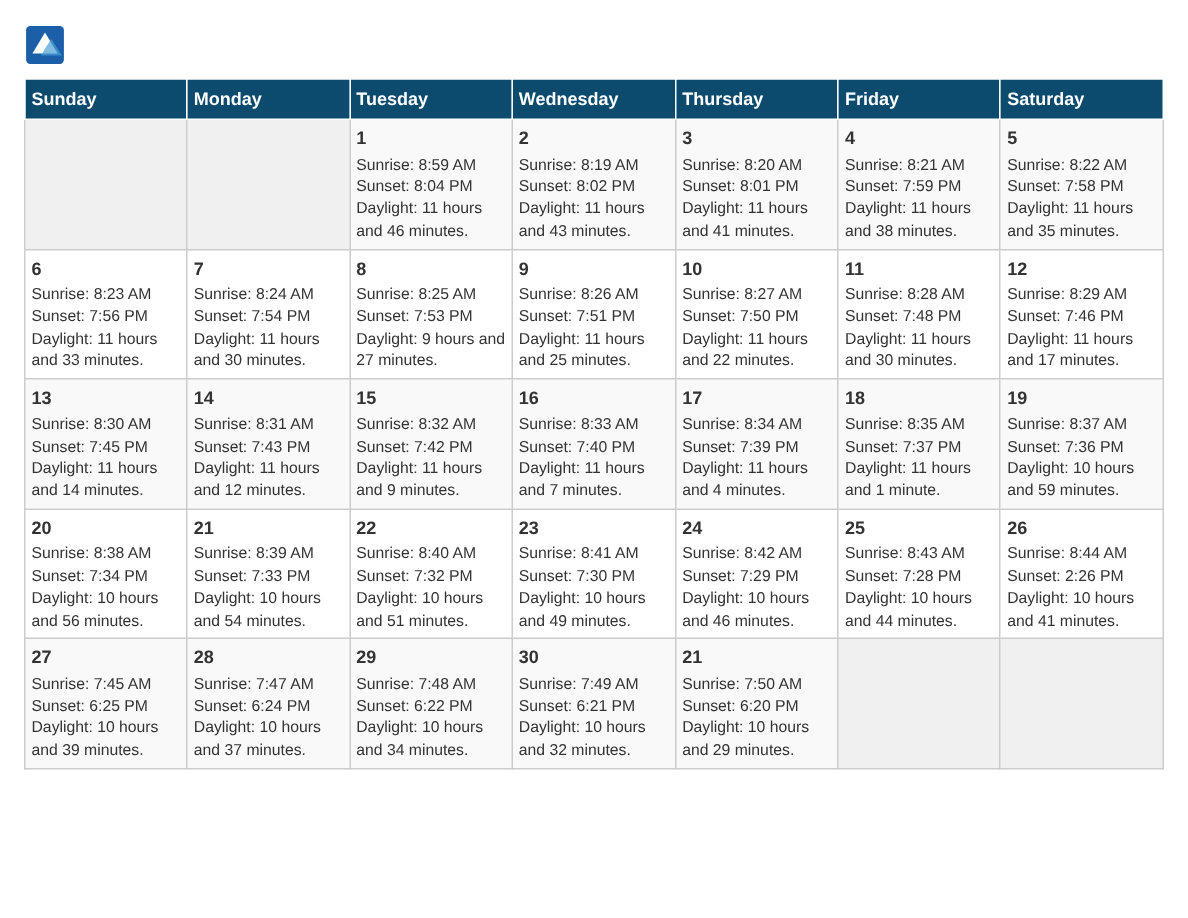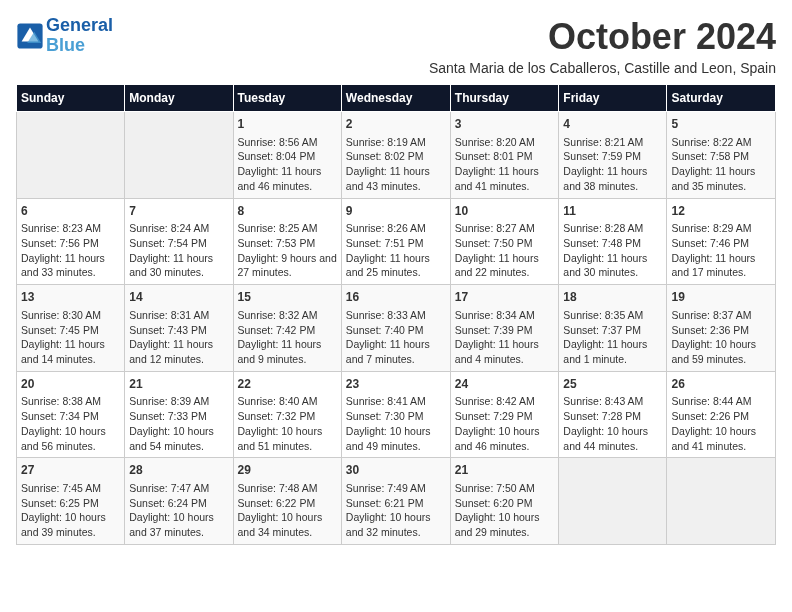--- a/index.html
+++ b/index.html
@@ -46,21 +46,21 @@
       font-size: 14px;
       color: #333;
       margin-top: 2px;
     }
     table {
       width: 100%;
       border-collapse: collapse;
       font-size: 11px;
     }
     thead tr th {
-      background: #0f172a;
+      background: #0c4a6e;
       color: #fff;
       padding: 6px 4px;
       text-align: left;
       font-size: 12px;
       font-weight: bold;
       border: 1px solid #fff;
     }
     tbody tr td {
       border: 1px solid #ccc;
       vertical-align: top;
@@ -90,28 +90,20 @@
 </head>
 <body>
 
 <div class="header">
   <div class="logo">
     <svg class="logo-icon" viewBox="0 0 40 40">
       <rect x="2" y="2" width="36" height="36" rx="4" fill="#1a5fa8"></rect>
       <polygon points="20,8 32,28 8,28" fill="#fff"></polygon>
       <polygon points="26,14 36,30 16,30" fill="#4a9fd4" opacity="0.7"></polygon>
     </svg>
-    <div class="logo-text">
-      <span>General</span><br>
-      <span style="color:#4a9fd4;">Blue</span>
-    </div>
-  </div>
-  <div class="title-block">
-    <div class="month-title">October 2024</div>
-    <div class="location-title">Santa Maria de los Caballeros, Castille and Leon, Spain</div>
   </div>
 </div>
 
 <table>
   <thead>
     <tr>
     <th>Sunday</th>
         <th>Monday</th>
         <th>Tuesday</th>
         <th>Wednesday</th>
@@ -119,21 +111,21 @@
         <th>Friday</th>
         <th>Saturday</th>
       </tr>
   </thead>
   <tbody id="calendar-body">
   <tr>
         <td class="empty-cell"></td>
         <td class="empty-cell"></td>
         <td>
           <span class="day-num">1</span>
-          <div>Sunrise: 8:56 AM</div>
+          <div>Sunrise: 8:59 AM</div>
           <div>Sunset: 8:04 PM</div>
           <div>Daylight: 11 hours and 46 minutes.</div>
         </td>
         <td>
           <span class="day-num">2</span>
           <div>Sunrise: 8:19 AM</div>
           <div>Sunset: 8:02 PM</div>
           <div>Daylight: 11 hours and 43 minutes.</div>
         </td>
         <td>
@@ -232,21 +224,21 @@
         </td>
         <td>
           <span class="day-num">18</span>
           <div>Sunrise: 8:35 AM</div>
           <div>Sunset: 7:37 PM</div>
           <div>Daylight: 11 hours and 1 minute.</div>
         </td>
         <td>
           <span class="day-num">19</span>
           <div>Sunrise: 8:37 AM</div>
-          <div>Sunset: 2:36 PM</div>
+          <div>Sunset: 7:36 PM</div>
           <div>Daylight: 10 hours and 59 minutes.</div>
         </td>
       </tr>
       <tr>
         <td>
           <span class="day-num">20</span>
           <div>Sunrise: 8:38 AM</div>
           <div>Sunset: 7:34 PM</div>
           <div>Daylight: 10 hours and 56 minutes.</div>
         </td>

